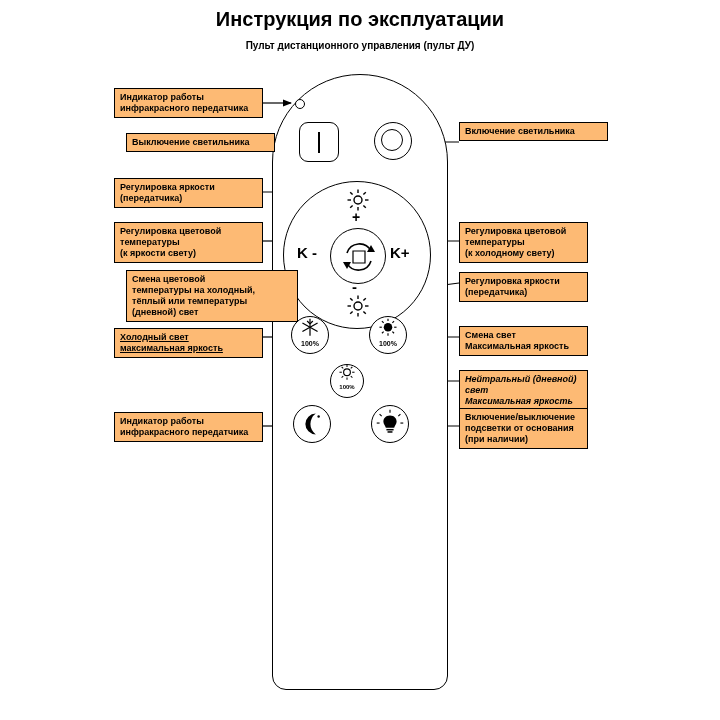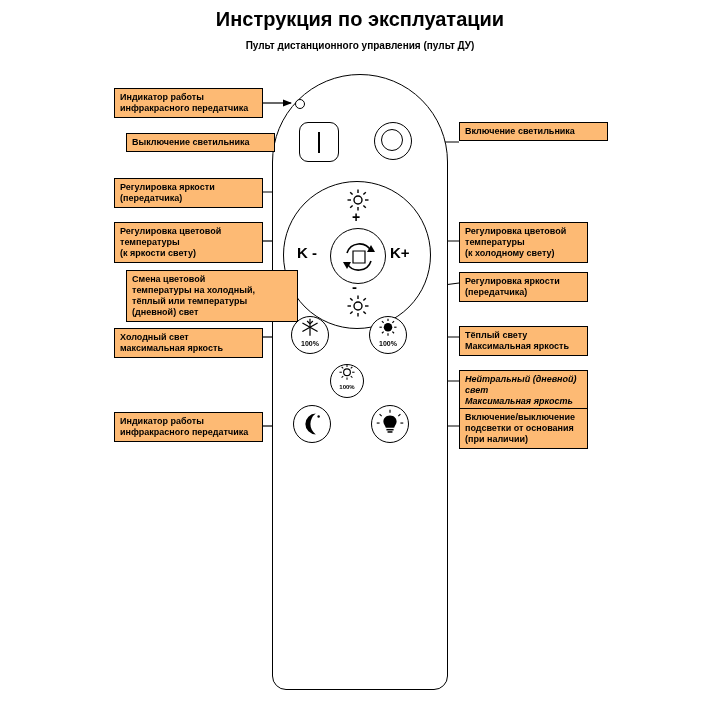--- a/index.html
+++ b/index.html
@@ -382,21 +382,21 @@
   <span>(к яркости свету)</span>
 </div>
 
 <div class="box" style="left:114px; top:270px; width:172px;margin-left:12px;">
   <span>Смена цветовой</span><br>
   <span>температуры на холодный,</span><br>
   <span>тёплый или температуры</span><br>
   <span>(дневной) свет</span>
 </div>
 
-<div class="box" style="left:114px; top:328px; width:149px;">
+<div class="box" style="left:114px; top:328px; width:149px;text-decoration:underline;">
   <span>Холодный свет</span><br>
   <span>максимальная яркость</span>
 </div>
 
 <div class="box" style="left:114px; top:412px; width:149px;">
   <span>Индикатор работы</span><br>
   <span>инфракрасного передатчика</span>
 </div>
 
 <div class="box" style="left:459px; top:122px; width:149px;">
@@ -408,21 +408,21 @@
   <span>температуры</span><br>
   <span>(к холодному свету)</span>
 </div>
 
 <div class="box" style="left:459px; top:272px; width:129px;">
   <span>Регулировка яркости</span><br>
   <span>(передатчика)</span>
 </div>
 
 <div class="box" style="left:459px; top:326px; width:129px;">
-  <span>Тёплый свету</span><br>
+  <span>Смена свет</span><br>
   <span>Максимальная яркость</span>
 </div>
 
 <div class="box" style="left:459px; top:370px; width:129px;font-style:italic;">
   <span>Нейтральный (дневной) свет</span><br>
   <span>Максимальная яркость</span>
 </div>
 
 <div class="box" style="left:459px; top:408px; width:129px;">
   <span>Включение/выключение</span><br>

